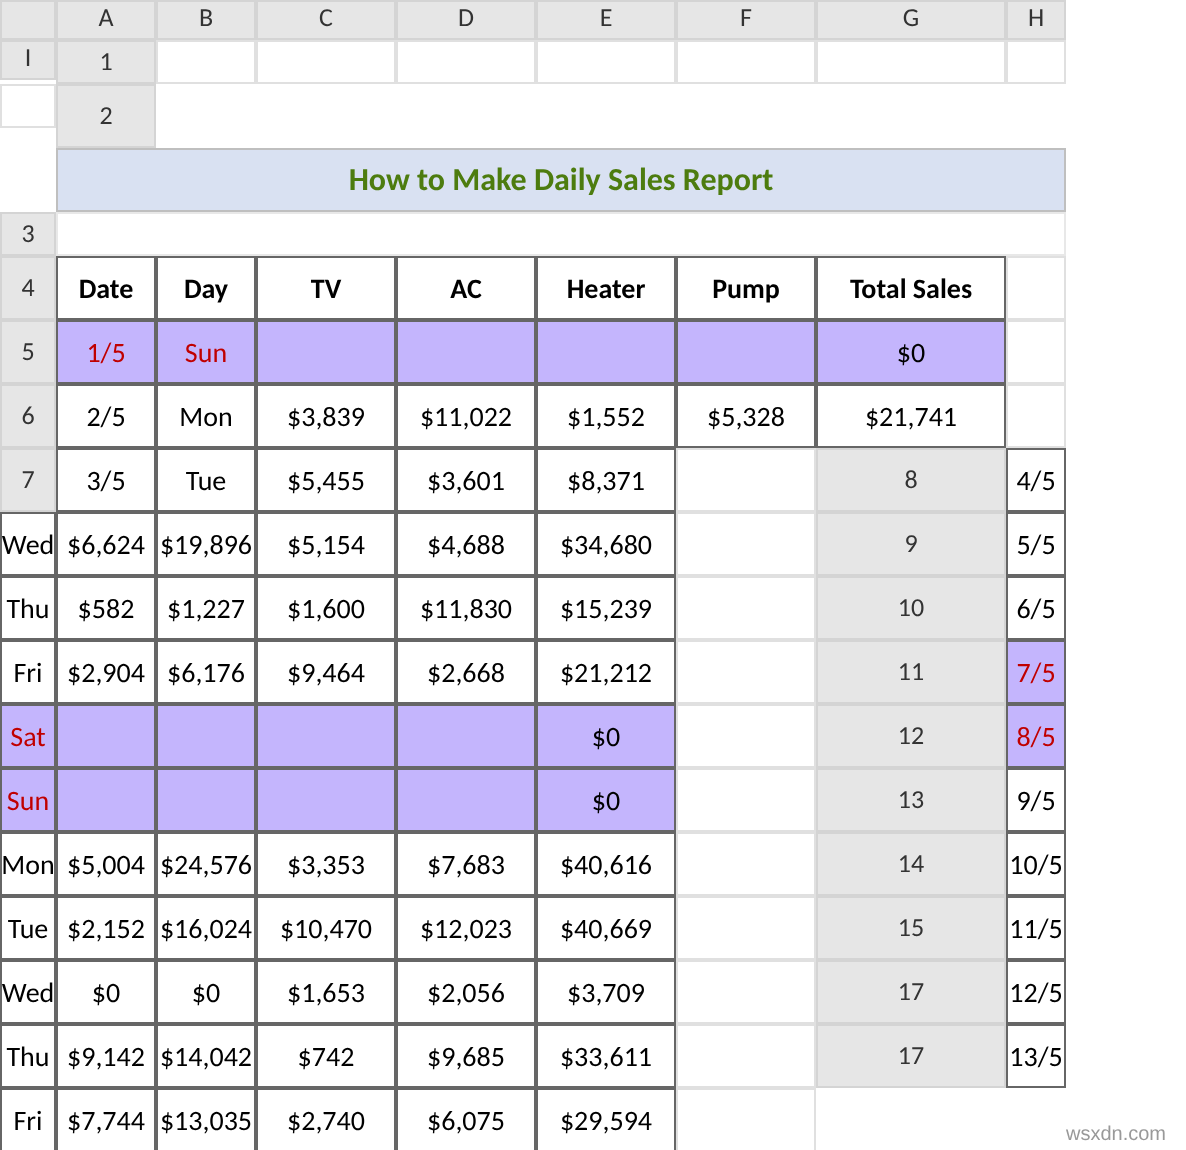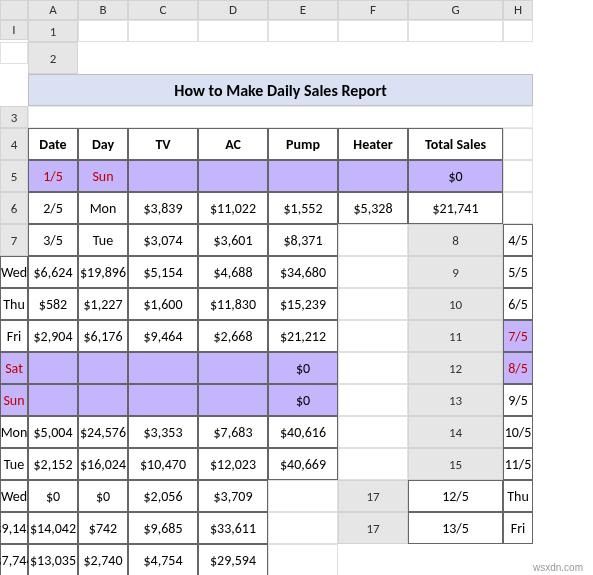--- a/index.html
+++ b/index.html
@@ -3,21 +3,21 @@
   <meta charset="utf-8">
   <style>
     * { box-sizing: border-box; margin: 0; padding: 0; }
     body { font-family: Calibri, Arial, sans-serif; font-size: 14px; background: #fff; color: #000; width: 593px; }
     .sheet { display: grid; grid-template-columns: 28px 50px 50px 70px 70px 70px 70px 95px 30px; }
     .hdr { background: #e6e6e6; border: 1px solid #d4d4d4; text-align: center; font-size: 13px; color: #333; height: 20px; line-height: 18px; }
     .rowhdr { background: #e6e6e6; border: 1px solid #d4d4d4; text-align: center; font-size: 13px; color: #333; height: 32px; display:flex; align-items:center; justify-content:center; }
     .rowhdr.short { height: 22px; }
     .cell { border: 1px solid #e0e0e0; height: 32px; display:flex; align-items:center; justify-content:center; background:#fff;}
     .cell.short { height: 22px; }
-    .title { grid-column: 2 / 10; height: 32px; background: #d9e1f2; border: 1px solid #bfbfbf; display:flex; align-items:center; justify-content:center; font-size: 16px; font-weight: bold; color: #000000; }
+    .title { grid-column: 2 / 10; height: 32px; background: #d9e1f2; border: 1px solid #bfbfbf; display:flex; align-items:center; justify-content:center; font-size: 16px; font-weight: bold; color: #4d7c0f; }
     .blankrow { grid-column: 2 / 10; height: 22px; border: 1px solid #e8e8e8; background:#fff;}
     .tbl-th { background: #fff; border: 1px solid #666; font-weight: bold; height: 32px; display:flex; align-items:center; justify-content:center; }
     .tbl-td { background: #fff; border: 1px solid #666; height: 32px; display:flex; align-items:center; justify-content:center; }
     .shaded { background: #c4b5fd; }
     .red { color: #c00000; }
     .watermark { position: fixed; right: 10px; bottom: 2px; font-size: 10px; color: #999; font-family: Arial, sans-serif; }
   </style>
 </head>
 <body>
 
@@ -43,22 +43,22 @@
     <div class="cell short"></div>
     <div class="rowhdr">2</div>
     <div class="title">How to Make Daily Sales Report</div>
     <div class="rowhdr short">3</div>
     <div class="blankrow"></div>
     <div class="rowhdr">4</div>
     <div class="tbl-th">Date</div>
     <div class="tbl-th">Day</div>
     <div class="tbl-th">TV</div>
     <div class="tbl-th">AC</div>
+    <div class="tbl-th">Heater</div>
     <div class="tbl-th">Pump</div>
-    <div class="tbl-th">Heater</div>
     <div class="tbl-th">Total Sales</div>
     <div class="cell"></div>
     <div class="rowhdr">5</div>
     <div class="tbl-td shaded red">1/5</div>
     <div class="tbl-td shaded red">Sun</div>
     <div class="tbl-td shaded"></div>
     <div class="tbl-td shaded"></div>
     <div class="tbl-td shaded"></div>
     <div class="tbl-td shaded"></div>
     <div class="tbl-td shaded">$0</div>
@@ -68,21 +68,21 @@
     <div class="tbl-td">Mon</div>
     <div class="tbl-td">$3,839</div>
     <div class="tbl-td">$11,022</div>
     <div class="tbl-td">$1,552</div>
     <div class="tbl-td">$5,328</div>
     <div class="tbl-td">$21,741</div>
     <div class="cell"></div>
     <div class="rowhdr">7</div>
     <div class="tbl-td">3/5</div>
     <div class="tbl-td">Tue</div>
-    <div class="tbl-td">$3,074</div>
+    <div class="tbl-td">$5,455</div>
     <div class="tbl-td">$3,601</div>
     <div class="tbl-td">$8,371</div>
     <div class="cell"></div>
     <div class="rowhdr">8</div>
     <div class="tbl-td">4/5</div>
     <div class="tbl-td">Wed</div>
     <div class="tbl-td">$6,624</div>
     <div class="tbl-td">$19,896</div>
     <div class="tbl-td">$5,154</div>
     <div class="tbl-td">$4,688</div>
@@ -140,35 +140,36 @@
     <div class="tbl-td">$16,024</div>
     <div class="tbl-td">$10,470</div>
     <div class="tbl-td">$12,023</div>
     <div class="tbl-td">$40,669</div>
     <div class="cell"></div>
     <div class="rowhdr">15</div>
     <div class="tbl-td">11/5</div>
     <div class="tbl-td">Wed</div>
     <div class="tbl-td">$0</div>
     <div class="tbl-td">$0</div>
+    <div class="tbl-td">$1,653</div>
     <div class="tbl-td">$2,056</div>
     <div class="tbl-td">$3,709</div>
     <div class="cell"></div>
     <div class="rowhdr">17</div>
     <div class="tbl-td">12/5</div>
     <div class="tbl-td">Thu</div>
     <div class="tbl-td">$9,142</div>
     <div class="tbl-td">$14,042</div>
     <div class="tbl-td">$742</div>
     <div class="tbl-td">$9,685</div>
     <div class="tbl-td">$33,611</div>
     <div class="cell"></div>
     <div class="rowhdr">17</div>
     <div class="tbl-td">13/5</div>
     <div class="tbl-td">Fri</div>
     <div class="tbl-td">$7,744</div>
     <div class="tbl-td">$13,035</div>
     <div class="tbl-td">$2,740</div>
-    <div class="tbl-td">$4,754</div>
+    <div class="tbl-td">$6,075</div>
     <div class="tbl-td">$29,594</div>
     <div class="cell"></div>
   </div>
 <div class="watermark">wsxdn.com</div>
 
 </body></html>

